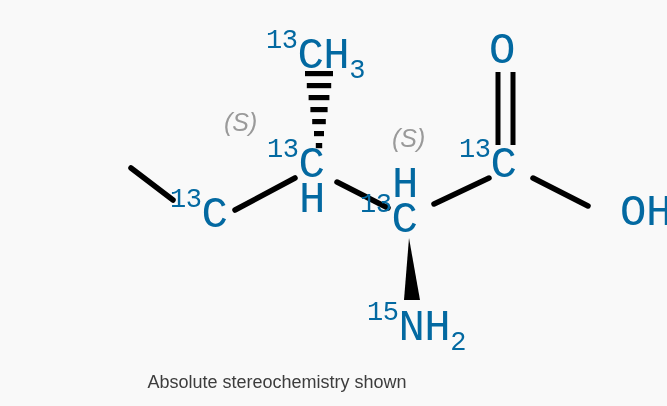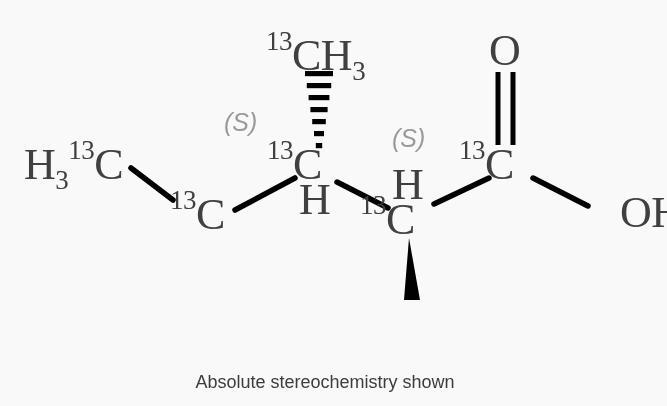--- a/index.html
+++ b/index.html
@@ -21,22 +21,22 @@
   }
   svg#bond-layer {
     position: absolute;
     left: 0;
     top: 0;
     width: 667px;
     height: 406px;
   }
   .atom-label {
     position: absolute;
-    color: #404040;
-    font-family: Liberation Serif, serif;
+    color: #0369a1;
+    font-family: Liberation Mono, monospace;
     font-weight: 400;
     white-space: nowrap;
     line-height: 1;
     user-select: none;
   }
   .atom-label .main {
     font-size: 44px;
     letter-spacing: -0.5px;
   }
   .atom-label .iso {
@@ -62,21 +62,20 @@
   .caption {
     position: absolute;
     left: 0;
     width: 554px;
     text-align: center;
     color: #3d3d3d;
     font-size: 18px;
     font-family: "Liberation Sans", sans-serif;
     line-height: 1;
     user-select: none;
-    margin-left: 48px;
   }
 </style>
 </head>
 <body>
 
 <div id="structure-canvas">
 
   <svg id="bond-layer" viewBox="0 0 667 406">
 
     <line x1="131" y1="168" x2="173" y2="200" stroke="#000000" stroke-width="5.5" stroke-linecap="round"></line>
@@ -98,23 +97,20 @@
       <rect x="308.6" y="95" width="20.8" height="5.2"></rect>
       <rect x="310.4" y="107" width="17.2" height="5.2"></rect>
       <rect x="312.2" y="119" width="13.6" height="5.2"></rect>
       <rect x="314.0" y="131" width="10.0" height="5.2"></rect>
       <rect x="315.8" y="143" width="6.4" height="5.2"></rect>
     </g>
 
     <polygon points="409,238 404,300 420,300" fill="#000000"></polygon>
   </svg>
 
-  <div class="atom-label" style="left:24px; top:137px;">
-    <span class="main">H</span><span class="sub">3</span><span class="iso">13</span><span class="main">C</span>
-  </div>
 
   <div class="atom-label" style="left:170px; top:187px;">
     <span class="iso">13</span><span class="main">C</span>
   </div>
 
   <div class="atom-label" style="left:266px; top:28px;">
     <span class="iso">13</span><span class="main">CH</span><span class="sub">3</span>
   </div>
 
   <div class="atom-label" style="left:267px; top:137px;">
@@ -136,19 +132,22 @@
   </div>
 
   <div class="atom-label" style="left:489px; top:29px;">
     <span class="main">O</span>
   </div>
 
   <div class="atom-label" style="left:620px; top:191px;">
     <span class="main">OH</span>
   </div>
 
+  <div class="atom-label" style="left:367px; top:300px;">
+    <span class="iso">15</span><span class="main">NH</span><span class="sub">2</span>
+  </div>
 
   <div class="stereo-label" style="left:224px; top:110px;">(S)</div>
   <div class="stereo-label" style="left:392px; top:126px;">(S)</div>
 
   <div class="caption" style="top:373px;">Absolute stereochemistry shown</div>
 
 </div>
 
 </body></html>

